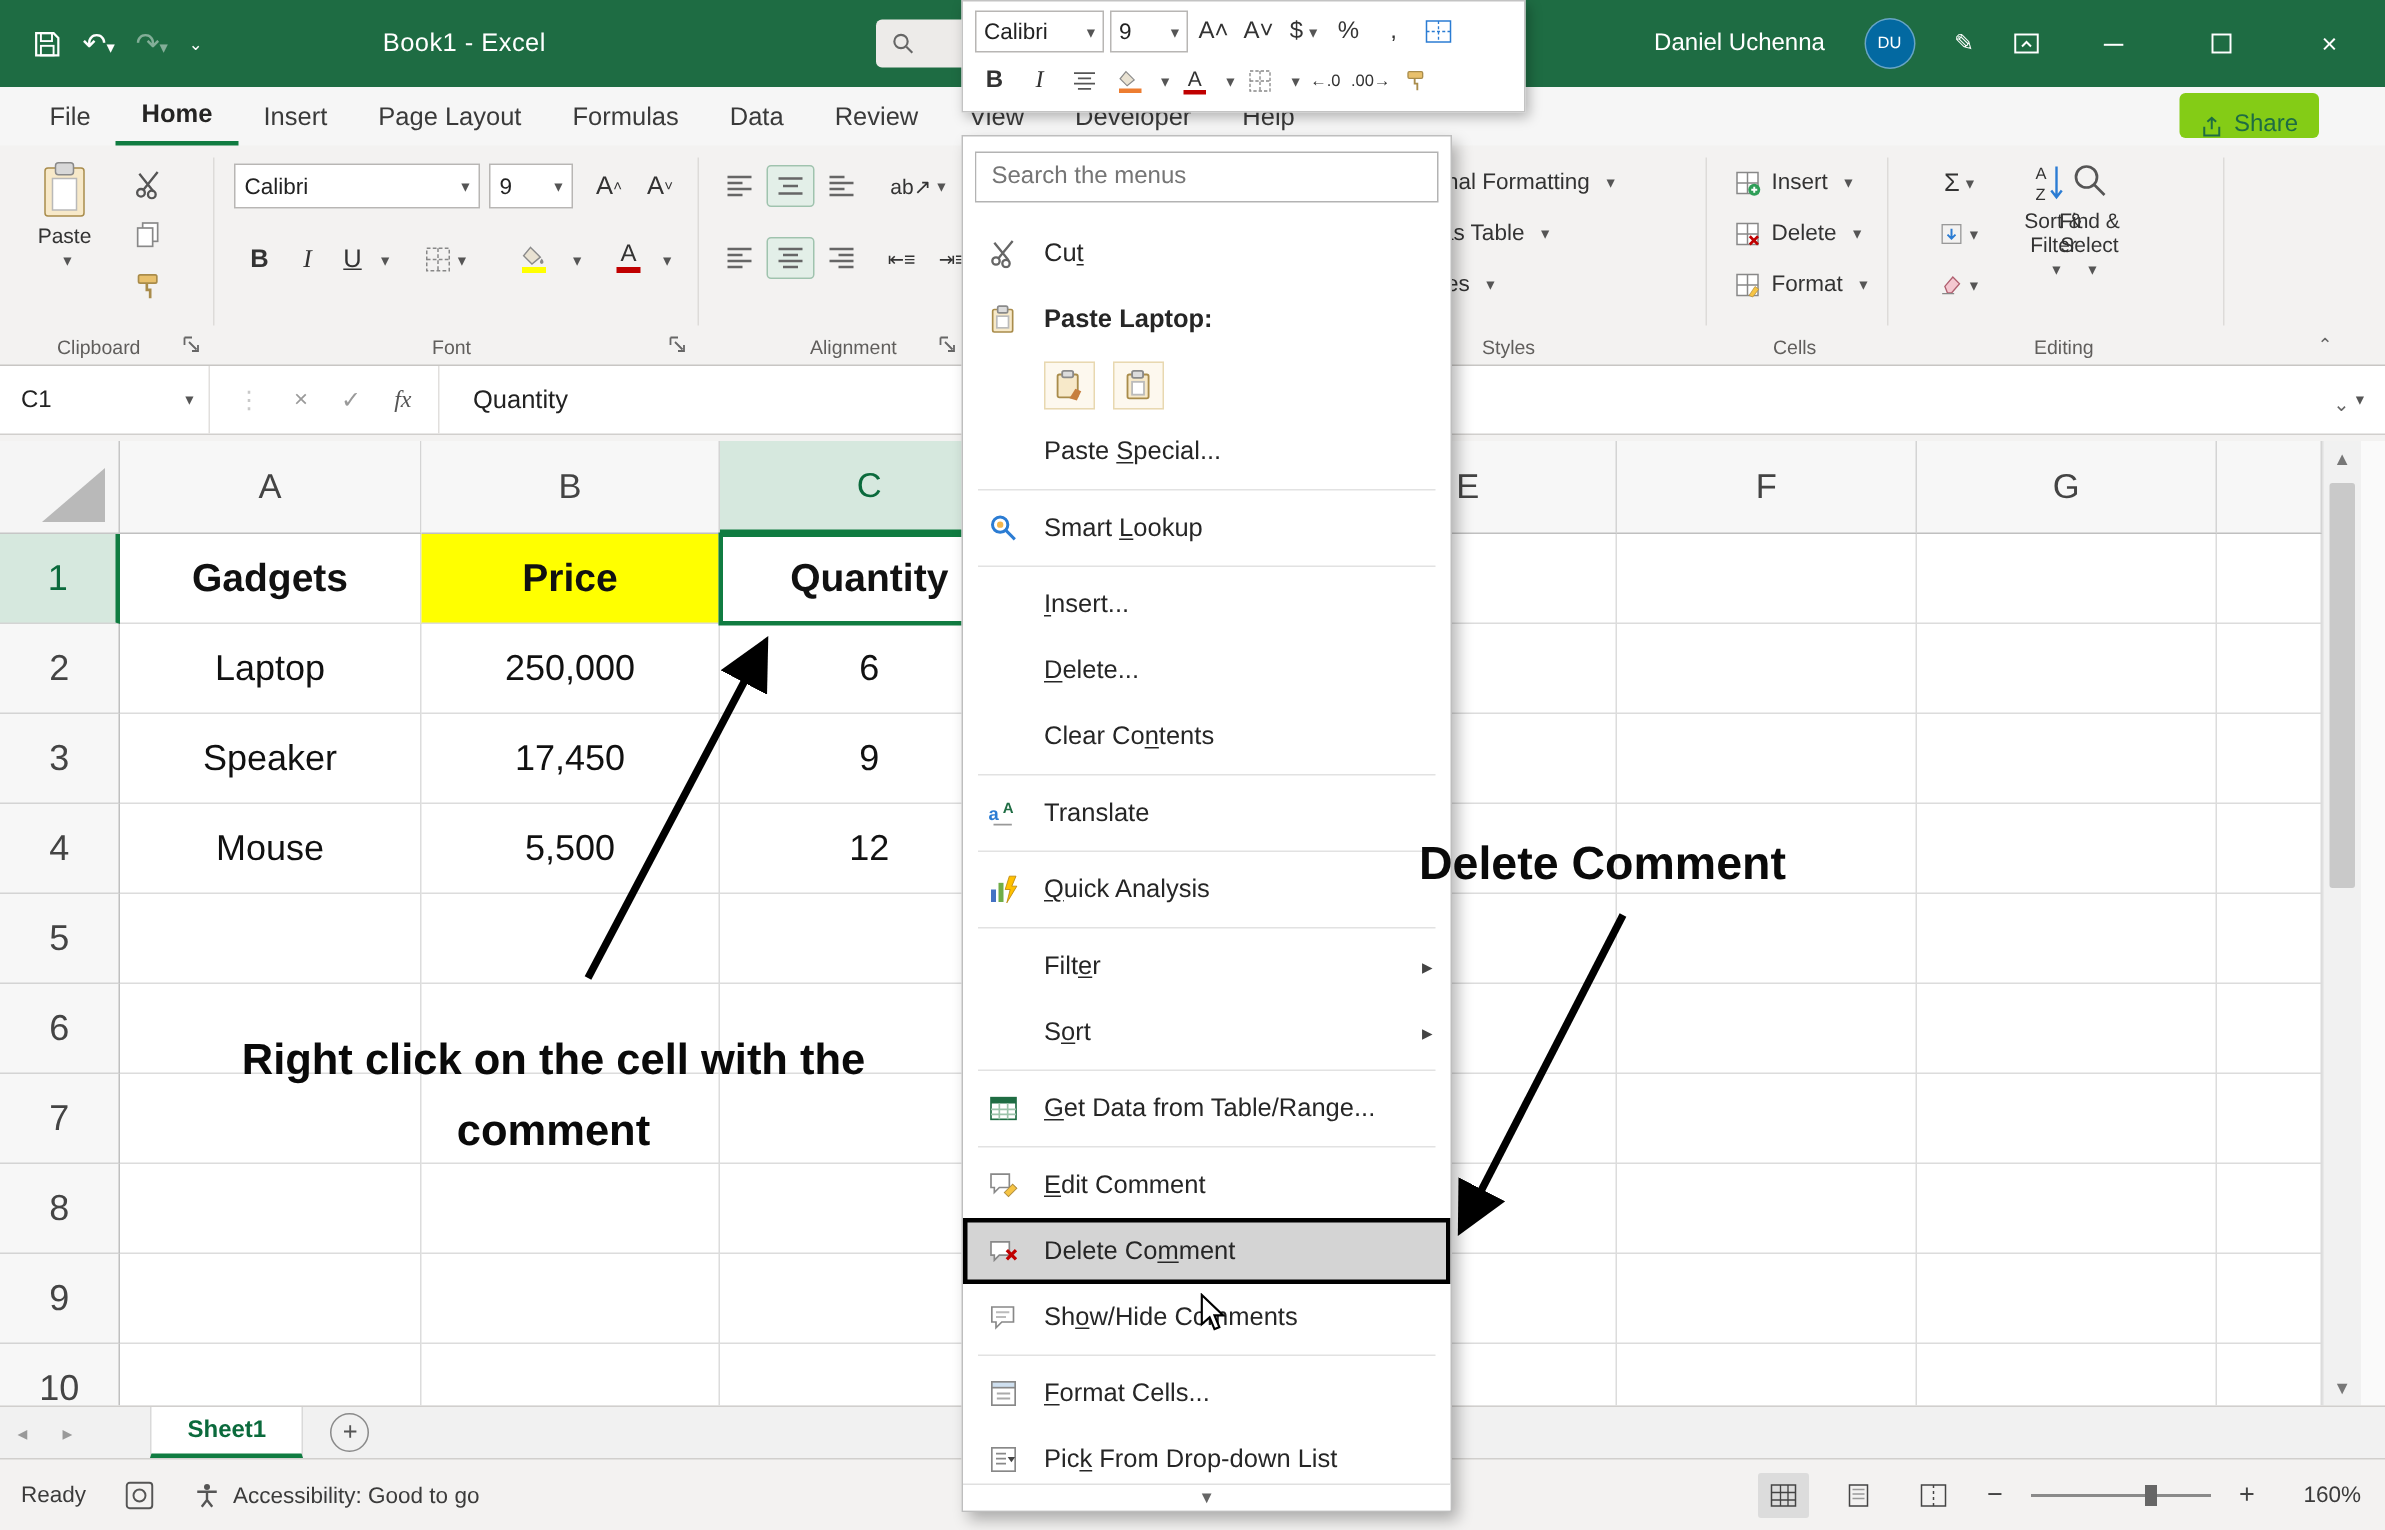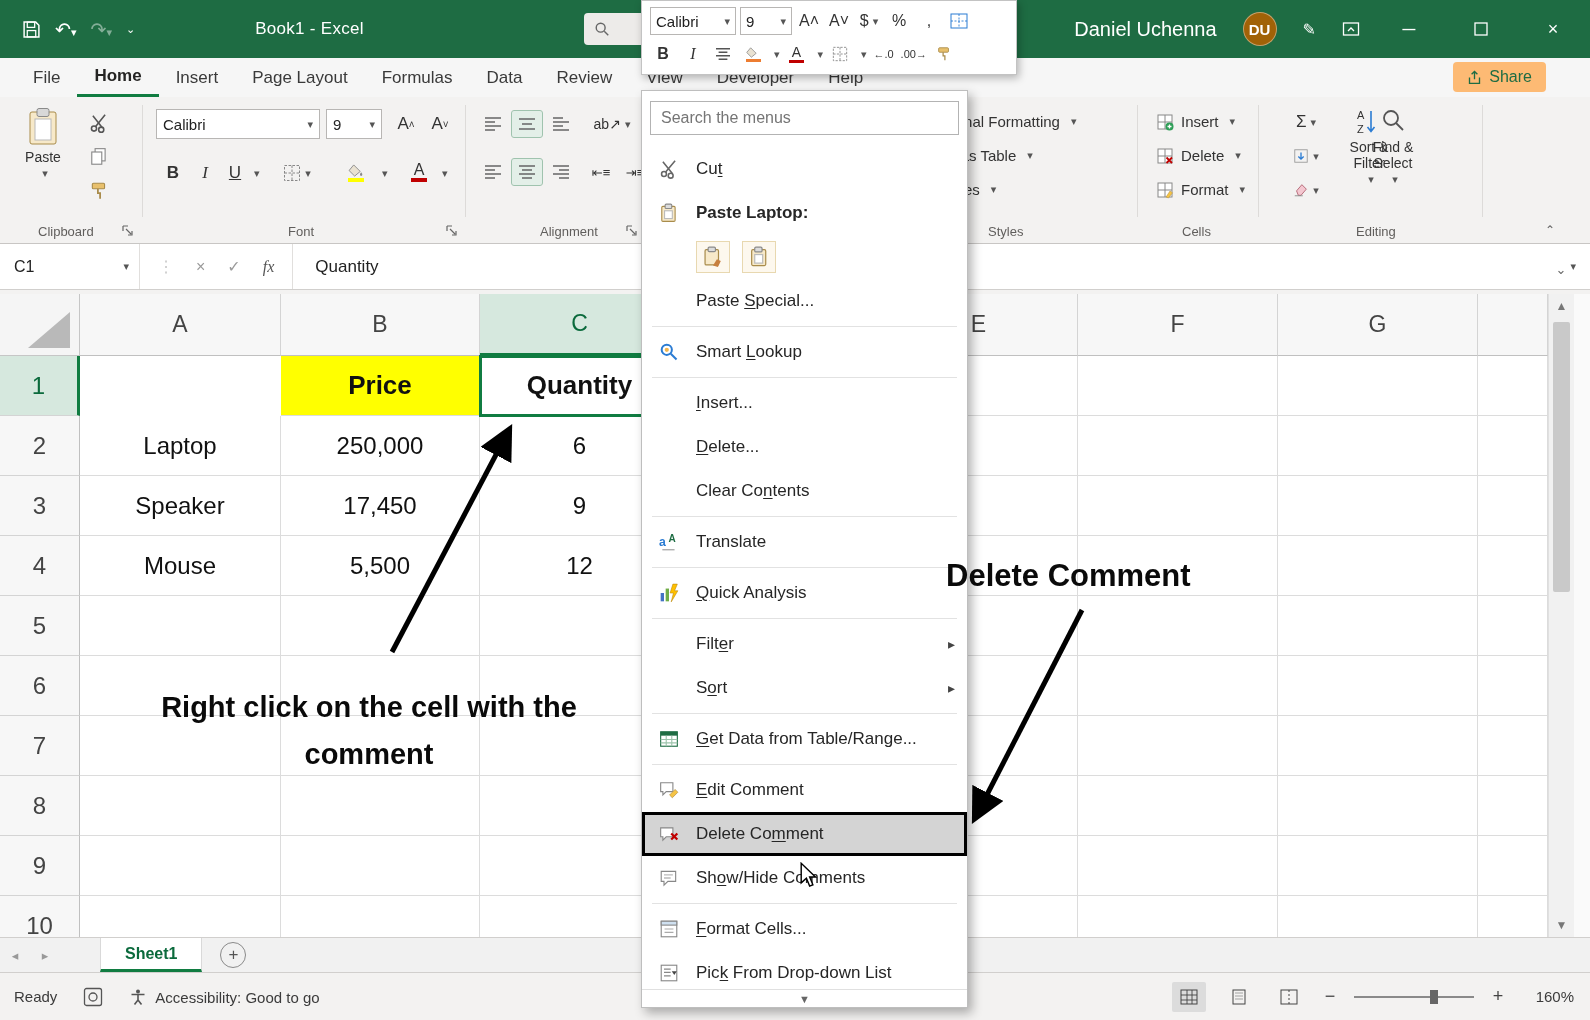--- a/index.html
+++ b/index.html
@@ -10,30 +10,30 @@
   .svgic{display:inline-flex;align-items:center;justify-content:center}
 
   
   .titlebar{position:absolute;left:0;top:0;right:0;height:58px;background:var(--titlebar,#1E6C43);color:#fff;display:flex;align-items:center;z-index:5}
   .qat{display:flex;align-items:center;gap:14px;padding-left:22px;font-size:19px}
   .qat .dim{opacity:.45}
   .qat .small{font-size:11px}
   .wtitle{margin-left:120px;font-size:17px;letter-spacing:.3px}
   .searchpartial{position:absolute;left:584px;top:13px;width:76px;height:32px;background:#EDEBE9;border-radius:4px;color:#555;display:flex;align-items:center;padding-left:10px}
   .tb-right{position:absolute;right:0;top:0;height:58px;display:flex;align-items:center;gap:26px;padding-right:14px}
-  .uname{font-size:20px}
-  .avatar{width:34px;height:34px;border-radius:50%;background:#a16207;border:1px solid #ffffff66;display:flex;align-items:center;justify-content:center;font-size:15px;font-weight:bold}
+  .uname{font-size:16px}
+  .avatar{width:34px;height:34px;border-radius:50%;background:#0369a1;border:1px solid #ffffff66;display:flex;align-items:center;justify-content:center;font-size:11px;font-weight:normal}
   .winbtn{width:46px;height:58px;display:flex;align-items:center;justify-content:center;font-size:18px}
 
   
   .tabrow{position:absolute;left:0;top:58px;right:0;height:39px;background:#F6F6F6;display:flex;align-items:stretch;z-index:4}
   #ribbon-tabs{display:flex;padding-left:16px}
   .rtab{padding:0 17px;display:flex;align-items:center;font-size:17px;color:#3a3a3a}
   .rtab.active{font-weight:bold;color:#252423;border-bottom:3px solid var(--accent,#107C41)}
-  .sharebtn{position:absolute;right:44px;top:4px;height:30px;border-radius:4px;background:#fdba74;color:#1E6C43;display:flex;align-items:center;gap:7px;padding:0 14px;font-size:16px}
+  .sharebtn{position:absolute;right:44px;top:4px;height:30px;border-radius:4px;background:#84cc16;color:#1E6C43;display:flex;align-items:flex-end;gap:7px;padding:0 14px;font-size:16px}
 
   
   .ribbon{position:absolute;left:0;top:97px;right:0;height:147px;background:#F3F2F1;border-bottom:1px solid #C8C6C4;z-index:3}
   .gsep{position:absolute;top:8px;bottom:26px;width:1px;background:#DDDBD9}
   .glabel{position:absolute;bottom:4px;font-size:13px;color:#605E5C}
   .launch{position:absolute;bottom:4px;width:16px;height:16px}
   .rbtn{position:absolute;display:flex;align-items:center;justify-content:center;border-radius:2px;color:#333}
   .combo{position:absolute;background:#fff;border:1px solid #B8B6B4;display:flex;align-items:center;font-size:15px;color:#222;padding:0 6px;justify-content:space-between}
   .glyphbtn{font-size:17px;color:#333}
   .bold{font-weight:bold}
@@ -441,20 +441,21 @@
   </div>
 <div class="colhdr" style="left: 80px; top: 0px; width: 201px; height: 62px;">A</div>
     <div class="colhdr" style="left: 281px; top: 0px; width: 199px; height: 62px;">B</div>
     <div class="colhdr sel" style="left: 480px; top: 0px; width: 200px; height: 62px;">C</div>
     <div class="colhdr" style="left: 680px; top: 0px; width: 200px; height: 62px;">D</div>
     <div class="colhdr" style="left: 880px; top: 0px; width: 198px; height: 62px;">E</div>
     <div class="colhdr" style="left: 1078px; top: 0px; width: 200px; height: 62px;">F</div>
     <div class="colhdr" style="left: 1278px; top: 0px; width: 200px; height: 62px;">G</div>
     <div class="colhdr" style="left: 1478px; top: 0px; width: 70px; height: 62px;"></div>
     <div class="rowhdr sel" style="left: 0px; top: 62px; width: 80px; height: 60px;">1</div>
+    <div class="cell hdr" style="left: 80px; top: 62px; width: 201px; height: 60px;">Gadgets</div>
     <div class="cell hdr" style="left: 281px; top: 62px; width: 199px; height: 60px; background: rgb(255, 255, 0);">Price</div>
     <div class="cell hdr" style="left: 480px; top: 62px; width: 200px; height: 60px;">Quantity</div>
     <div class="cell" style="left: 680px; top: 62px; width: 200px; height: 60px;"></div>
     <div class="cell" style="left: 880px; top: 62px; width: 198px; height: 60px;"></div>
     <div class="cell" style="left: 1078px; top: 62px; width: 200px; height: 60px;"></div>
     <div class="cell" style="left: 1278px; top: 62px; width: 200px; height: 60px;"></div>
     <div class="cell" style="left: 1478px; top: 62px; width: 70px; height: 60px;"></div>
     <div class="rowhdr" style="left: 0px; top: 122px; width: 80px; height: 60px;">2</div>
     <div class="cell" style="left: 80px; top: 122px; width: 201px; height: 60px;">Laptop</div>
     <div class="cell" style="left: 281px; top: 122px; width: 199px; height: 60px;">250,000</div>

